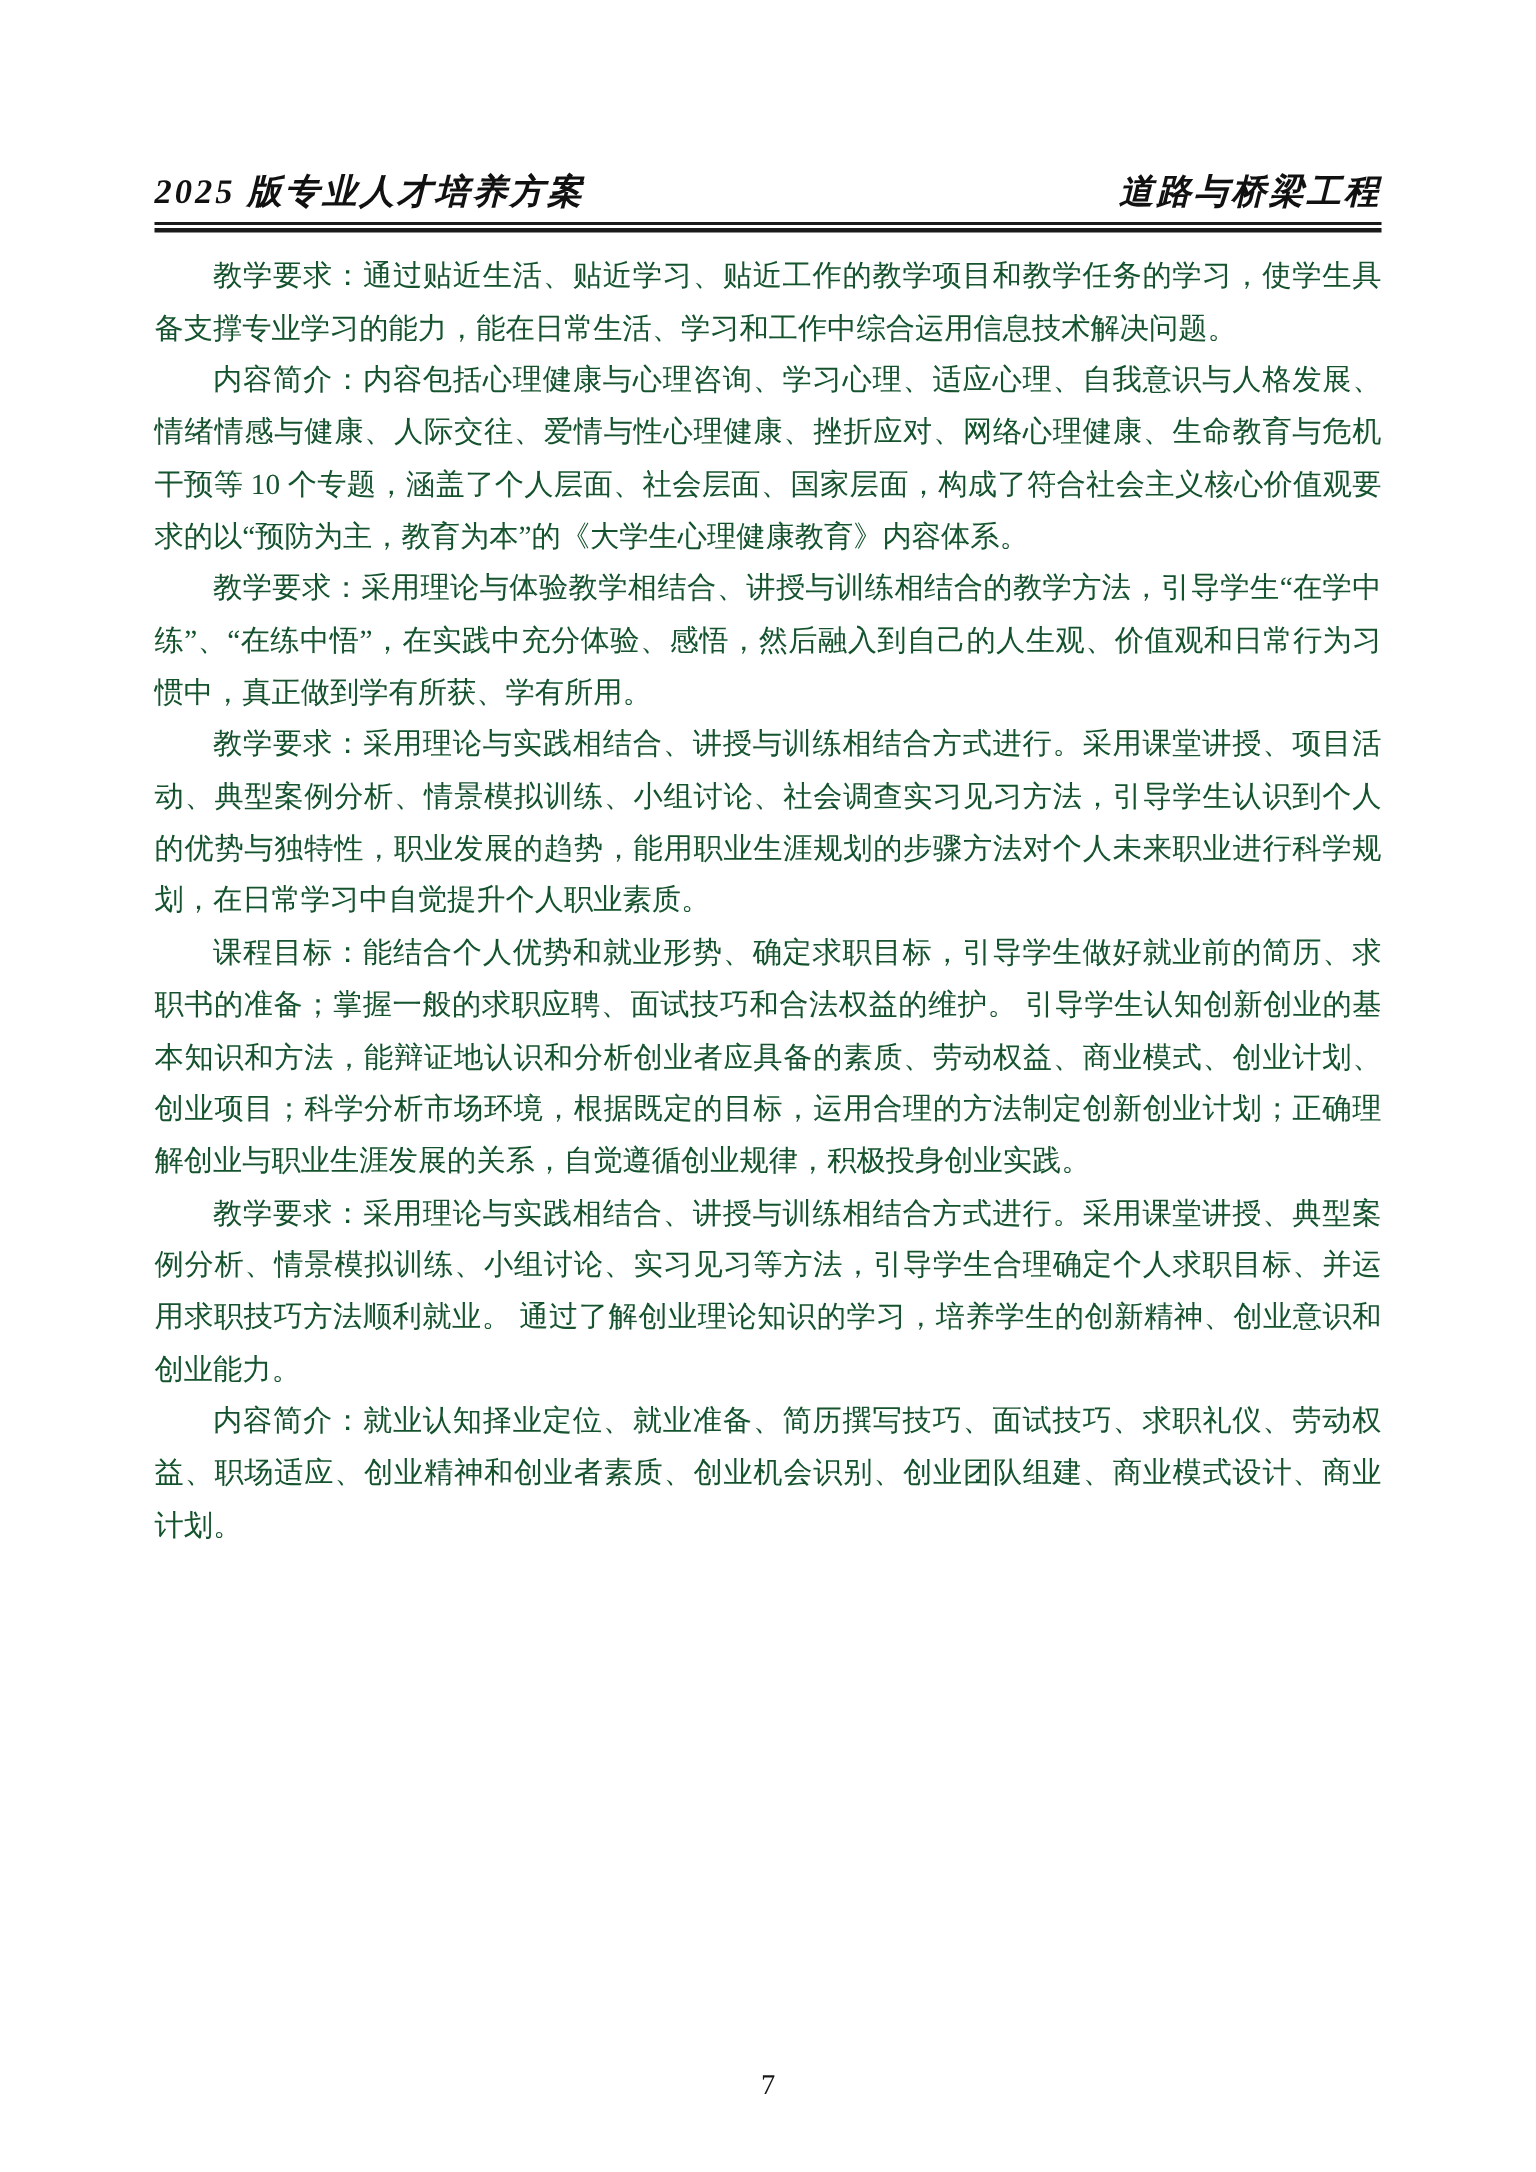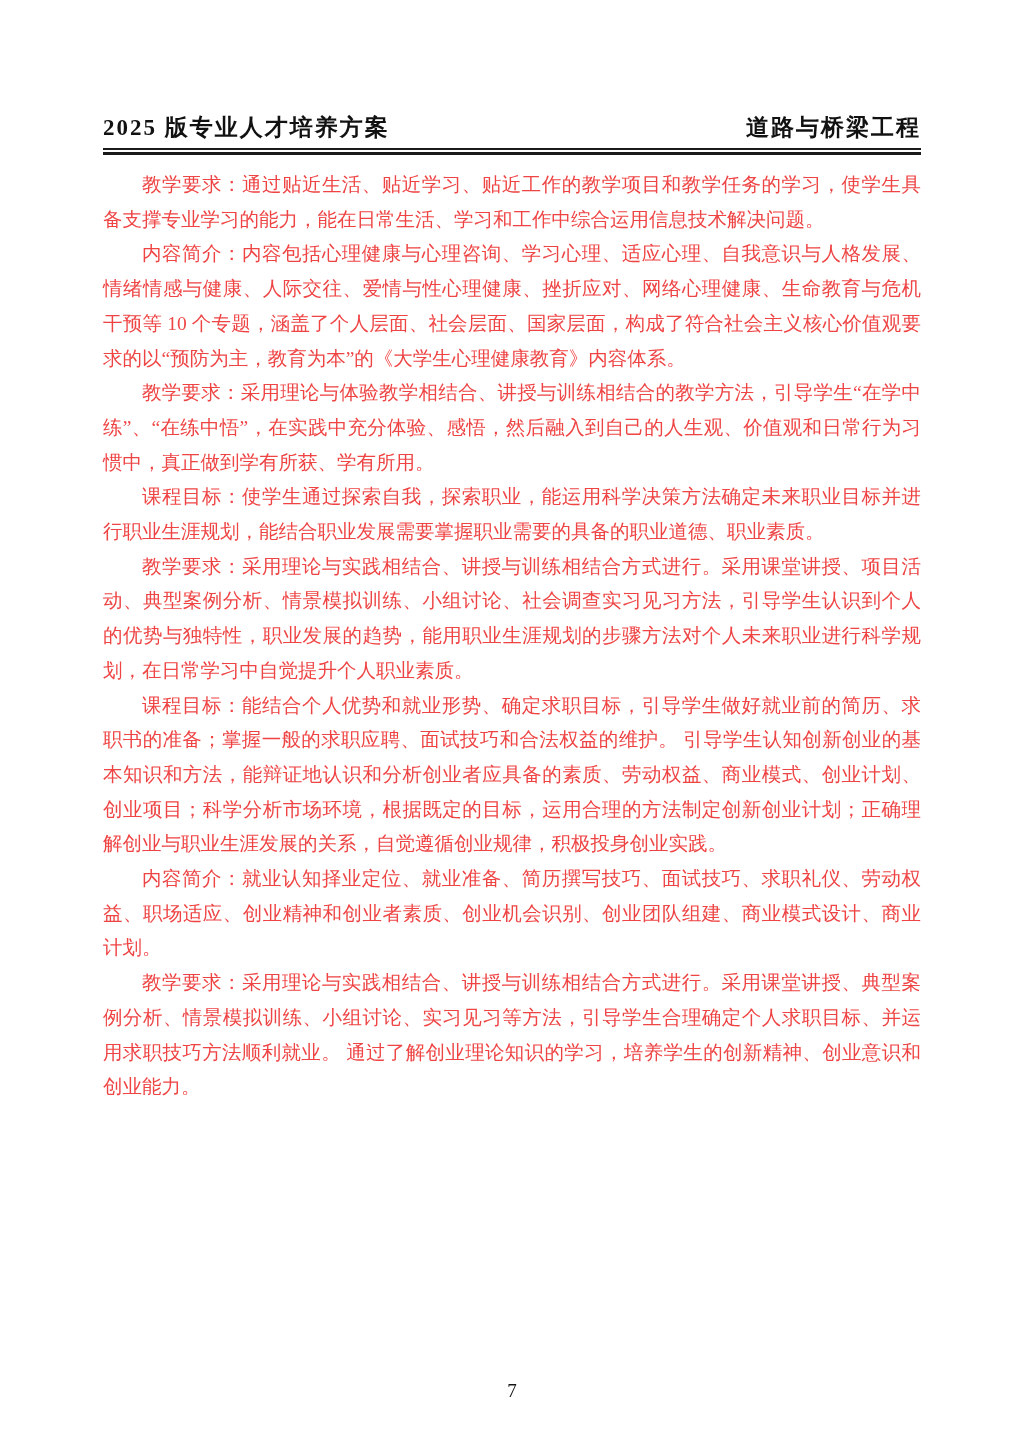--- a/index.html
+++ b/index.html
@@ -22,38 +22,39 @@
     top: 112px;
     left: 103px;
     right: 103px;
   }
   .header-row {
     display: flex;
     justify-content: space-between;
     align-items: baseline;
     font-size: 23px;
     font-weight: bold;
+    font-style: italic;
     letter-spacing: 2px;
     color: #111111;
   }
   .header-rule {
     margin-top: 5px;
     height: 2px;
     border-top: 2px solid #1a1a1a;
     border-bottom: 3px solid #1a1a1a;
   }
   .doc-body {
     position: absolute;
     top: 168px;
     left: 103px;
     width: 818px;
     font-size: 19.5px;
     line-height: 34.7px;
     text-align: justify;
-    color: #ef4444;
+    color: #14532d;
   }
   .para {
     margin: 0;
     padding: 0;
     text-indent: 2em;
     word-break: break-all;
   }
   .footer {
     position: absolute;
     bottom: 46px;
@@ -74,24 +75,23 @@
       <span>2025 版专业人才培养方案</span>
       <span>道路与桥梁工程</span>
     </div>
     <div class="header-rule"></div>
   </div>
 
   <div class="doc-body">
     <p class="para">教学要求：通过贴近生活、贴近学习、贴近工作的教学项目和教学任务的学习，使学生具备支撑专业学习的能力，能在日常生活、学习和工作中综合运用信息技术解决问题。</p>
     <p class="para">内容简介：内容包括心理健康与心理咨询、学习心理、适应心理、自我意识与人格发展、情绪情感与健康、人际交往、爱情与性心理健康、挫折应对、网络心理健康、生命教育与危机干预等 10 个专题，涵盖了个人层面、社会层面、国家层面，构成了符合社会主义核心价值观要求的以“预防为主，教育为本”的《大学生心理健康教育》内容体系。</p>
     <p class="para">教学要求：采用理论与体验教学相结合、讲授与训练相结合的教学方法，引导学生“在学中练”、“在练中悟”，在实践中充分体验、感悟，然后融入到自己的人生观、价值观和日常行为习惯中，真正做到学有所获、学有所用。</p>
-    <p class="para">课程目标：使学生通过探索自我，探索职业，能运用科学决策方法确定未来职业目标并进行职业生涯规划，能结合职业发展需要掌握职业需要的具备的职业道德、职业素质。</p>
     <p class="para">教学要求：采用理论与实践相结合、讲授与训练相结合方式进行。采用课堂讲授、项目活动、典型案例分析、情景模拟训练、小组讨论、社会调查实习见习方法，引导学生认识到个人的优势与独特性，职业发展的趋势，能用职业生涯规划的步骤方法对个人未来职业进行科学规划，在日常学习中自觉提升个人职业素质。</p>
     <p class="para">课程目标：能结合个人优势和就业形势、确定求职目标，引导学生做好就业前的简历、求职书的准备；掌握一般的求职应聘、面试技巧和合法权益的维护。 引导学生认知创新创业的基本知识和方法，能辩证地认识和分析创业者应具备的素质、劳动权益、商业模式、创业计划、创业项目；科学分析市场环境，根据既定的目标，运用合理的方法制定创新创业计划；正确理解创业与职业生涯发展的关系，自觉遵循创业规律，积极投身创业实践。</p>
+    <p class="para">教学要求：采用理论与实践相结合、讲授与训练相结合方式进行。采用课堂讲授、典型案例分析、情景模拟训练、小组讨论、实习见习等方法，引导学生合理确定个人求职目标、并运用求职技巧方法顺利就业。 通过了解创业理论知识的学习，培养学生的创新精神、创业意识和创业能力。</p>
     <p class="para">内容简介：就业认知择业定位、就业准备、简历撰写技巧、面试技巧、求职礼仪、劳动权益、职场适应、创业精神和创业者素质、创业机会识别、创业团队组建、商业模式设计、商业计划。</p>
-    <p class="para">教学要求：采用理论与实践相结合、讲授与训练相结合方式进行。采用课堂讲授、典型案例分析、情景模拟训练、小组讨论、实习见习等方法，引导学生合理确定个人求职目标、并运用求职技巧方法顺利就业。 通过了解创业理论知识的学习，培养学生的创新精神、创业意识和创业能力。</p>
   </div>
 
   <div class="footer">
     <span>7</span>
   </div>
 
 </div>
 
 </body></html>

